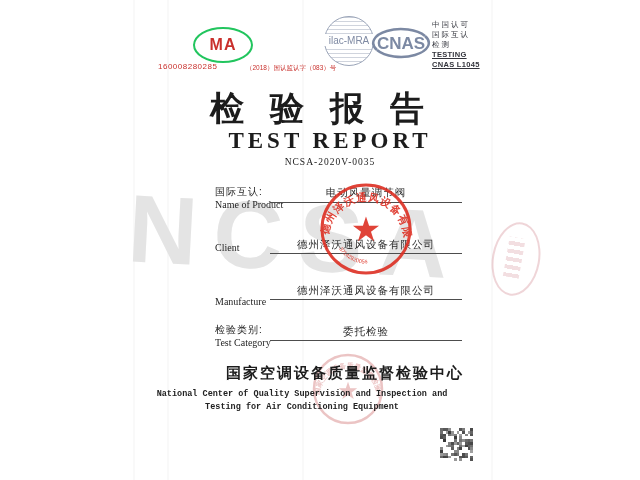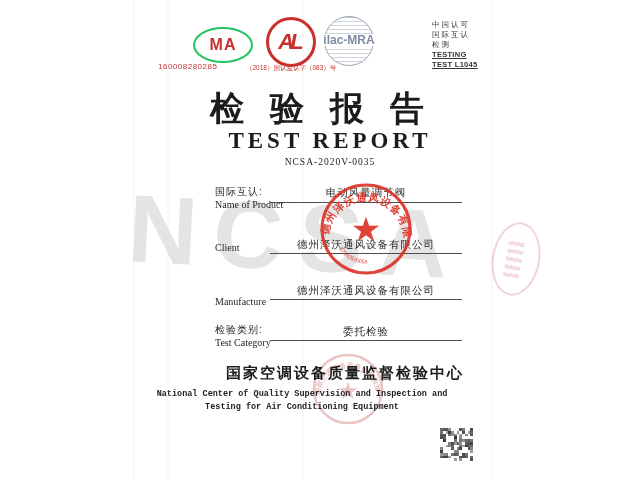--- a/index.html
+++ b/index.html
@@ -20,21 +20,21 @@
   .cal{left:266px;top:17px;width:44px;height:44px;border:3px solid #c9302c;border-radius:50%;
        display:flex;align-items:center;justify-content:center;z-index:1;}
   .cal span{color:#c9302c;font-weight:bold;font-style:italic;font-size:22px;letter-spacing:-4px;
             transform:translateX(-2px);}
   .cal-num{left:246px;top:64px;width:110px;color:#c9302c;font-size:6.5px;z-index:1;}
   .ilac{left:324px;top:16px;width:48px;height:48px;border:1px solid #9aa4b8;border-radius:50%;
         background:repeating-linear-gradient(0deg,rgba(255,255,255,0) 0 3px,rgba(150,160,180,.45) 3px 4px);
         z-index:1;}
   .ilac-band{position:absolute;left:-2px;right:-2px;top:17px;height:12px;background:#fff;
              display:flex;align-items:center;justify-content:center;}
-  .ilac-band span{color:#7f8aa3;font-weight:bold;font-size:12px;}
+  .ilac-band span{color:#7f8aa3;font-weight:normal;font-size:10px;}
   .cnas{left:371px;top:24px;width:60px;height:38px;z-index:1;}
   .accred{left:432px;top:20px;width:90px;line-height:10px;font-size:7.5px;color:#33343c;z-index:1;}
   .accred .zh{letter-spacing:2px;}
   .accred .en{font-weight:bold;letter-spacing:.3px;text-decoration:underline;}
   
   .title-zh{left:0;right:0;top:86px;text-align:center;transform:translateX(10px);
             font-size:34px;font-weight:bold;letter-spacing:26px;color:#1c1c1c;z-index:1;}
   .title-en{left:0;right:0;top:128px;text-align:center;transform:translateX(10px);
             font-family:"Liberation Serif",serif;font-size:23px;font-weight:600;
             letter-spacing:4px;color:#1c1c1c;z-index:1;}
@@ -72,38 +72,42 @@
   <div class="fold" style="left:302px;"></div>
   <div class="fold" style="left:491px;"></div>
 
   <div class="watermark">NCSA</div>
 
   <div class="abs cma">
     <span>MA</span>
   </div>
   <div class="abs cma-num">160008280285</div>
 
-  <div class="abs cal">
-    <span>AL</span>
-  </div>
   <div class="abs cal-num">（2018）国认监认字（083）号</div>
 
   <div class="abs ilac">
     <div class="ilac-band">
       <span>ilac-MRA</span>
     </div>
   </div>
 
+  <div class="abs cnas">
+    <svg width="60" height="38" viewBox="0 0 60 38">
+      <path d="M 6,26 A 26,13 0 0 1 54,12" fill="none" stroke="#7c89a3" stroke-width="2.5"></path>
+      <path d="M 54,12 A 26,13 0 0 1 6,26" fill="none" stroke="#7c89a3" stroke-width="2.5"></path>
+      <text x="30" y="25" text-anchor="middle" font-size="17" font-weight="bold" fill="#7c89a3">CNAS</text>
+    </svg>
+  </div>
 
   <div class="abs accred">
     <div class="zh">中国认可</div>
     <div class="zh">国际互认</div>
     <div class="zh">检测</div>
     <div class="en">TESTING</div>
-    <div class="en">TEST L1045</div>
+    <div class="en">CNAS L1045</div>
   </div>
 
   <div class="abs title-zh">检验报告</div>
   <div class="abs title-en">TEST REPORT</div>
   <div class="abs report-no">NCSA-2020V-0035</div>
 
   <div class="abs flabel-zh" style="top:185px;">国际互认:</div>
   <div class="abs flabel-en" style="top:199px;">Name of Product</div>
   <div class="abs fvalue" style="top:186px;">电动风量调节阀</div>
   <div class="abs fline" style="top:202px;"></div>

